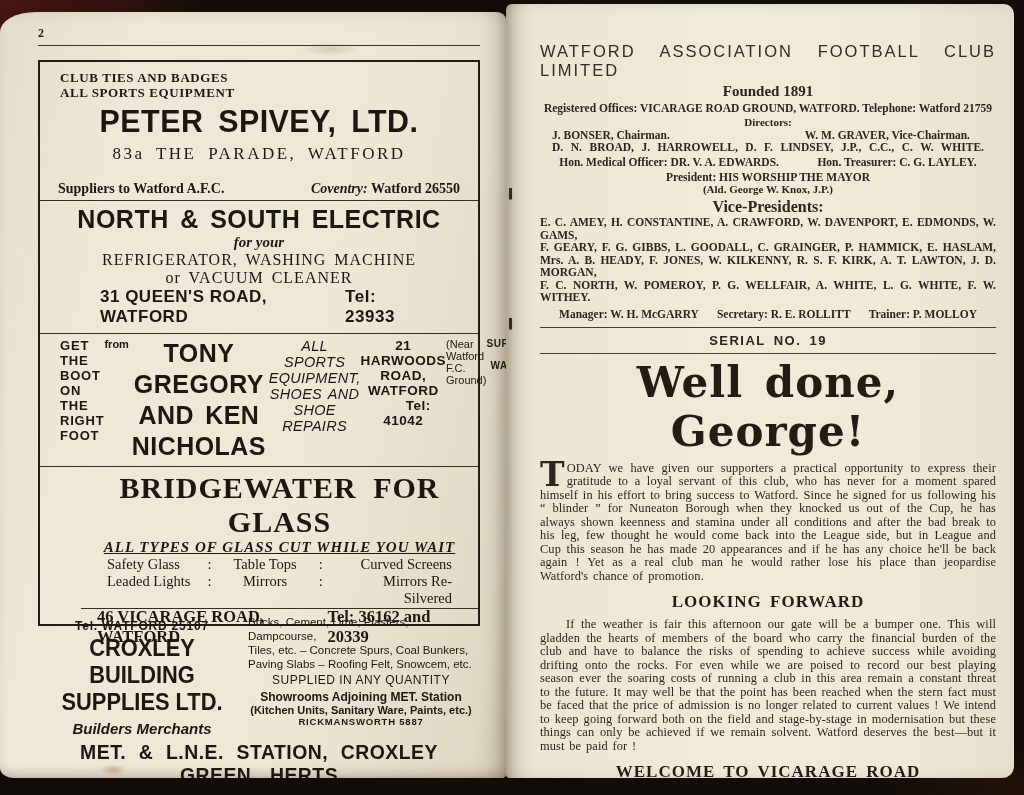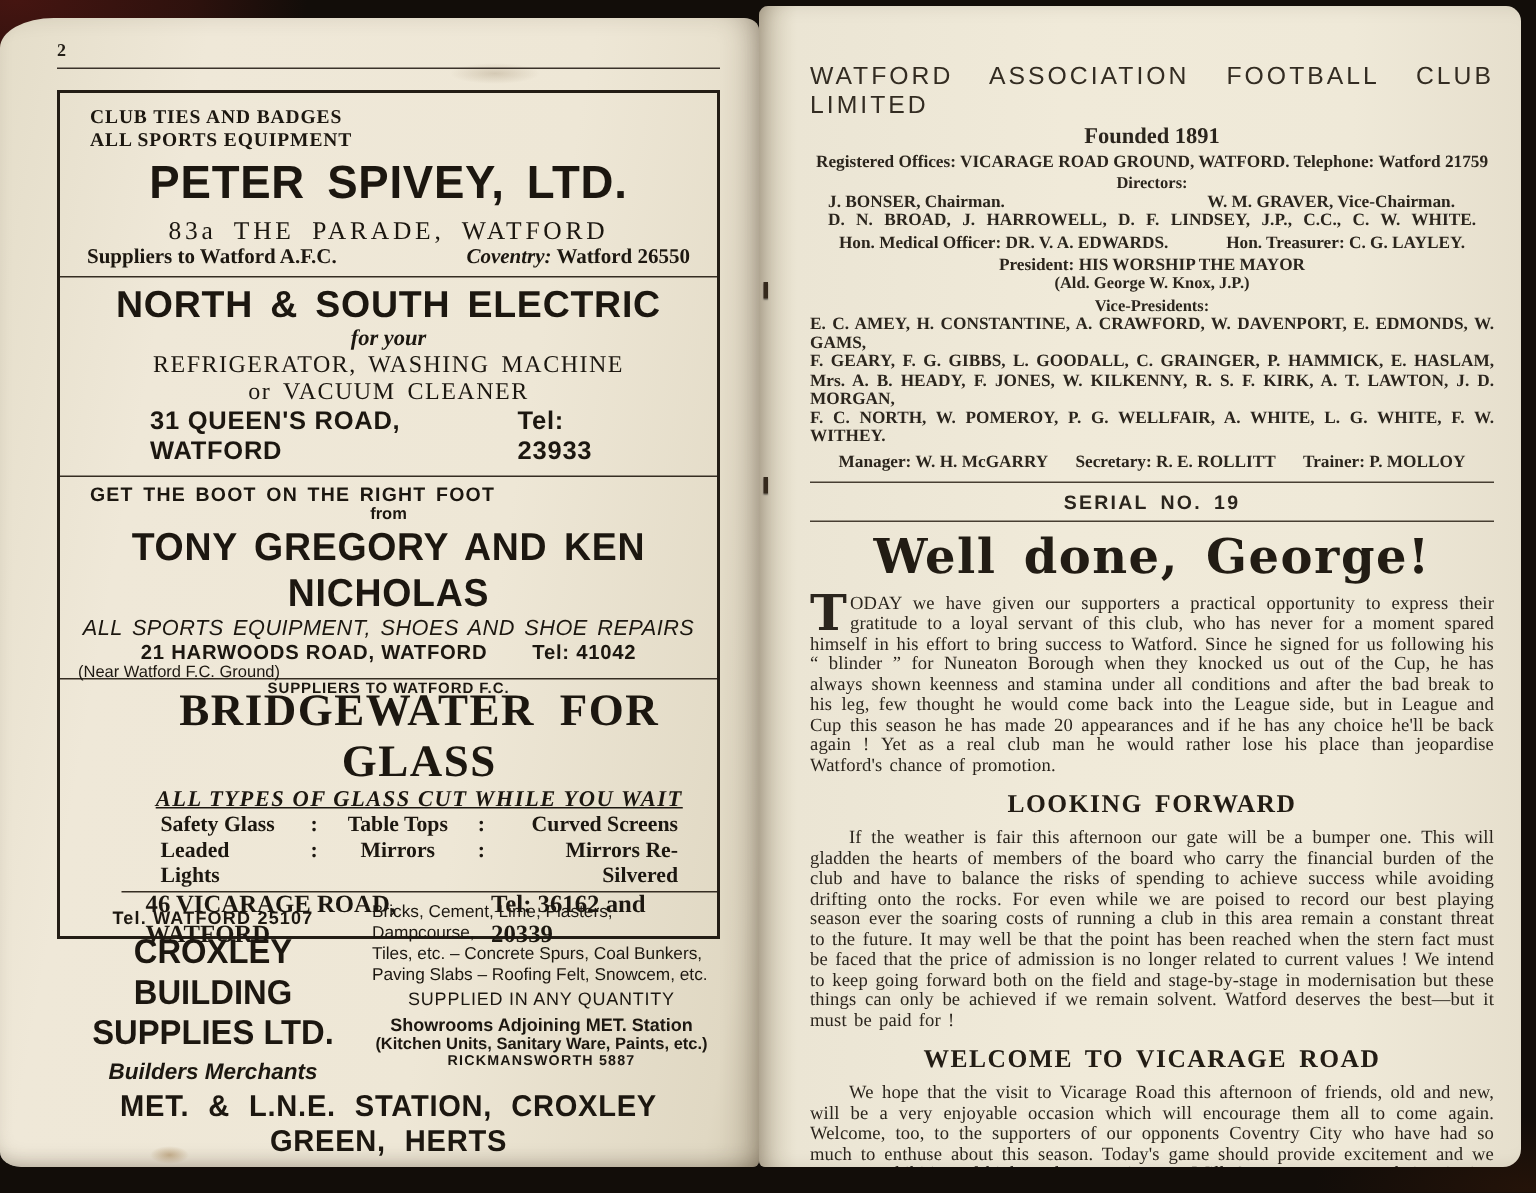--- a/index.html
+++ b/index.html
@@ -42,43 +42,43 @@
   }
   .ad { border-bottom:1.5px solid #352d22; padding:4px 12px; position:relative; }
   .ad:last-child { border-bottom:none; }
   .sans { font-family:"Liberation Sans", sans-serif; }
   .heavy { font-family:"Liberation Sans", sans-serif; font-weight:700; }
 
   .ad-spivey { height:139px; }
   .spivey-top { font-size:13px; font-weight:bold; letter-spacing:0.6px; line-height:15px; padding:4px 0 0 8px; }
   .spivey-name { text-align:center; font-size:31px; letter-spacing:0.5px; word-spacing:6px; margin-top:4px; transform:scaleX(0.98); }
   .spivey-addr { text-align:center; font-size:17px; letter-spacing:2.5px; word-spacing:5px; margin-top:4px; }
-  .spivey-foot { display:flex; justify-content:space-between; font-size:14px; font-weight:bold; margin-top:0; padding:0 6px;font-family:Liberation Serif, serif; }
+  .spivey-foot { display:flex; justify-content:space-between; font-size:14px; font-weight:bold; margin-top:17px; padding:0 6px;font-family:Liberation Serif, serif; }
   .tel-label { font-style:italic; }
 
   .ad-electric { height:135px; display:flex; flex-direction:column; justify-content:space-evenly; }
   .electric-name { text-align:center; font-size:25px; letter-spacing:0.5px; word-spacing:4px; }
   .electric-for { text-align:center; font-size:15px; font-weight:bold; font-style:italic; }
   .electric-l1, .electric-l2 { text-align:center; font-size:16px; letter-spacing:1px; word-spacing:3px; }
   .electric-foot { display:flex; justify-content:space-between; font-size:17px; padding:0 40px 2px 48px; letter-spacing:0.5px; }
 
-  .ad-gregory { height:135px; display:flex; flex-direction:column; justify-content:space-evenly; }
+  .ad-gregory { height:135px; display:flex; flex-direction:row; justify-content:space-evenly; }
   .gregory-boot { font-size:13px; letter-spacing:0.8px; word-spacing:2px; padding-left:8px; }
   .gregory-from { text-align:center; font-size:11px; }
   .gregory-name { text-align:center; font-size:26px; letter-spacing:0.5px; word-spacing:4px; transform:scaleX(0.96); }
   .gregory-tag { text-align:center; font-size:14.5px; font-style:italic; letter-spacing:0.3px; word-spacing:2px; }
   .gregory-addr { text-align:center; font-size:13.5px; letter-spacing:0.5px; }
   .gregory-addr .gap { display:inline-block; width:30px; }
   .gregory-near { font-size:11px; }
   .gregory-sup { text-align:center; font-size:10px; letter-spacing:0.6px; }
 
   .ad-bridge { height:142px; display:flex; flex-direction:column; justify-content:space-evenly;margin-left:41px; }
   .bridge-name { text-align:center; font-size:30px; font-weight:bold; letter-spacing:1px; word-spacing:8px; }
   .bridge-tag { text-align:center; font-size:15px; font-weight:bold; font-style:italic; letter-spacing:1px; text-decoration:underline; }
-  .bridge-row { display:flex; justify-content:space-between; font-size:14.5px; font-weight:bold; padding:0 14px;gap:14px; }
+  .bridge-row { display:flex; justify-content:space-between; font-size:14.5px; font-weight:normal; padding:0 14px;gap:14px; }
   .bridge-row span:nth-child(1) { width:120px; text-align:left; }
   .bridge-row span:nth-child(3) { width:110px; text-align:center; }
   .bridge-row span:nth-child(5) { width:160px; text-align:right; }
   .bridge-foot { display:flex; justify-content:space-between; font-size:16.5px; font-weight:bold; padding:0 4px 2px 4px; }
 
   .ad-croxley { height:143px; padding:6px 4px 2px 4px; }
   .croxley-grid { display:grid; grid-template-columns:196px 1fr; column-gap:8px; }
   .croxley-tel { text-align:center; font-size:12px; letter-spacing:0.8px; margin-top:4px; }
   .croxley-name1 { text-align:center; font-size:23px; transform:scaleX(0.95); margin-top:2px; }
   .croxley-name2 { text-align:center; font-size:23px; transform:scaleX(0.95); }
@@ -95,27 +95,27 @@
   .club-title { font-family:"Liberation Sans", sans-serif; font-size:16.5px; letter-spacing:2px; text-align:justify; text-align-last:justify; color:#332c22; }
   .club-line { text-align:center; font-weight:bold; }
   .club-founded { font-size:15px; margin-top:3px; }
   .club-reg { font-size:11.5px; margin-top:2px; }
   .club-dirlabel { font-size:11px; margin-top:2px; }
   .club-chairrow { display:flex; justify-content:space-between; font-size:11.5px; font-weight:bold; padding:0 26px 0 12px; margin-top:1px; }
   .club-dir2 { font-size:11.5px; font-weight:bold; text-align:justify; text-align-last:justify; padding:0 12px; }
   .club-medrow { display:flex; justify-content:space-around; font-size:11.5px; font-weight:bold; margin-top:3px; }
   .club-pres { font-size:11.5px; margin-top:3px; }
   .club-ald { font-size:11px; }
-  .club-vplabel { font-size:11px; margin-top:3px;text-align:center; }
+  .club-vplabel { font-size:16px; margin-top:3px;text-align:center; }
   .vp-line { font-size:11.5px; font-weight:bold; line-height:12.5px; text-align:justify; text-align-last:justify; }
   .club-offrow { display:flex; justify-content:space-around; font-size:11.5px; font-weight:bold; margin-top:4px; padding:0 10px; }
   .rule { height:1px; background:#473e32; margin-top:7px; }
   .serial { text-align:center; font-family:"Liberation Sans", sans-serif; font-weight:bold; font-size:13px; letter-spacing:1.5px; word-spacing:3px; margin-top:5px; }
   .rule2 { height:1px; background:#473e32; margin-top:5px; }
-  .article-title { font-family:"DejaVu Serif", serif; font-weight:bold; font-size:32px; text-align:center; letter-spacing:1px; word-spacing:6px; margin-top:4px; color:#221c14; }
+  .article-title { font-family:"DejaVu Serif", serif; font-weight:bold; font-size:42px; text-align:center; letter-spacing:1px; word-spacing:6px; margin-top:4px; color:#221c14; }
   .para { font-size:12.4px; line-height:13.5px; text-align:justify; letter-spacing:0.1px; word-spacing:1.6px; margin-top:6px; }
   .para.indent { text-indent:26px; }
   .dropcap { float:left; font-size:33px; line-height:26px; font-weight:bold; padding-right:2px; font-family:"DejaVu Serif", serif; }
   .sec-head { text-align:center; font-weight:bold; font-size:17px; letter-spacing:1px; word-spacing:3px; margin-top:9px; color:#221c14; }
 </style>
 </head>
 <body>
 
 <div class="page page-left">
   <div class="stain stain-b"></div>

